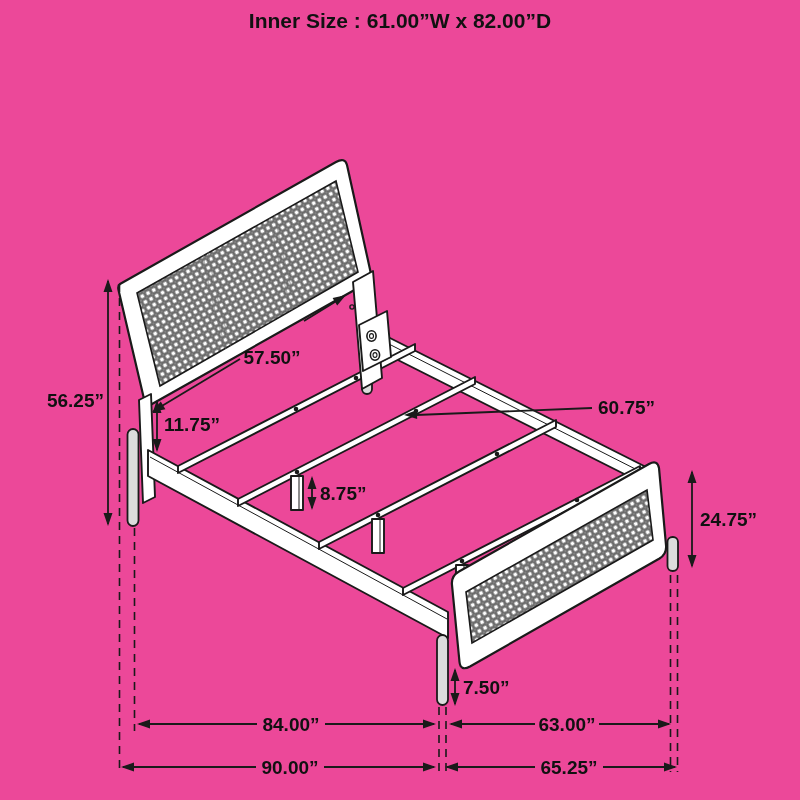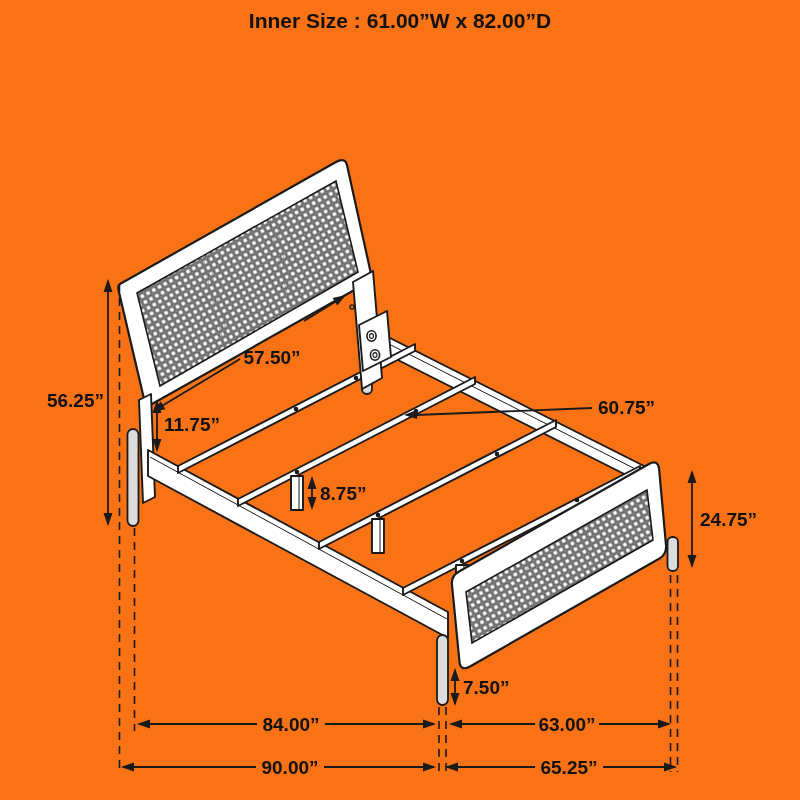--- a/index.html
+++ b/index.html
@@ -1,16 +1,16 @@
 <!DOCTYPE html>
 <html><head>
 <meta charset="utf-8">
 <style>
   html,body{margin:0;padding:0;background:#ffffff;}
-  .stage{position:relative;width:800px;height:800px;background:#f97316;overflow:hidden;
+  .stage{position:relative;width:800px;height:800px;background:#ec4899;overflow:hidden;
          font-family:"Liberation Sans", sans-serif;}
   svg{display:block;}
   .dim-label{font-family:"Liberation Sans", sans-serif;font-weight:bold;font-size:19px;fill:#111111;}
   .title-label{font-family:"Liberation Sans", sans-serif;font-weight:bold;font-size:21px;fill:#111111;}
   .ln{stroke:#1a1a1a;fill:none;}
   .dimln{stroke:#1a1a1a;stroke-width:1.8;fill:none;}
   .arrow{fill:#1a1a1a;stroke:none;}
   .dash{stroke:#1a1a1a;stroke-width:1.6;fill:none;stroke-dasharray:8 6;}
   .frame{fill:#ffffff;stroke:#1a1a1a;stroke-width:2.2;stroke-linejoin:round;}
   .board{fill:#ffffff;stroke:#1a1a1a;stroke-width:1.9;stroke-linejoin:round;}

